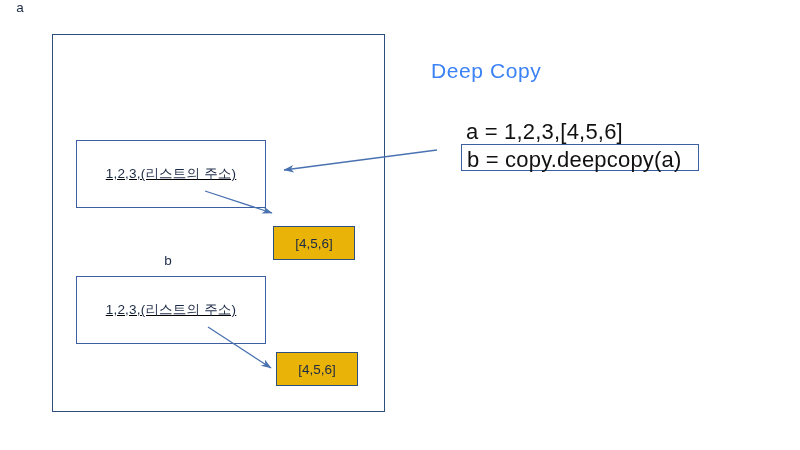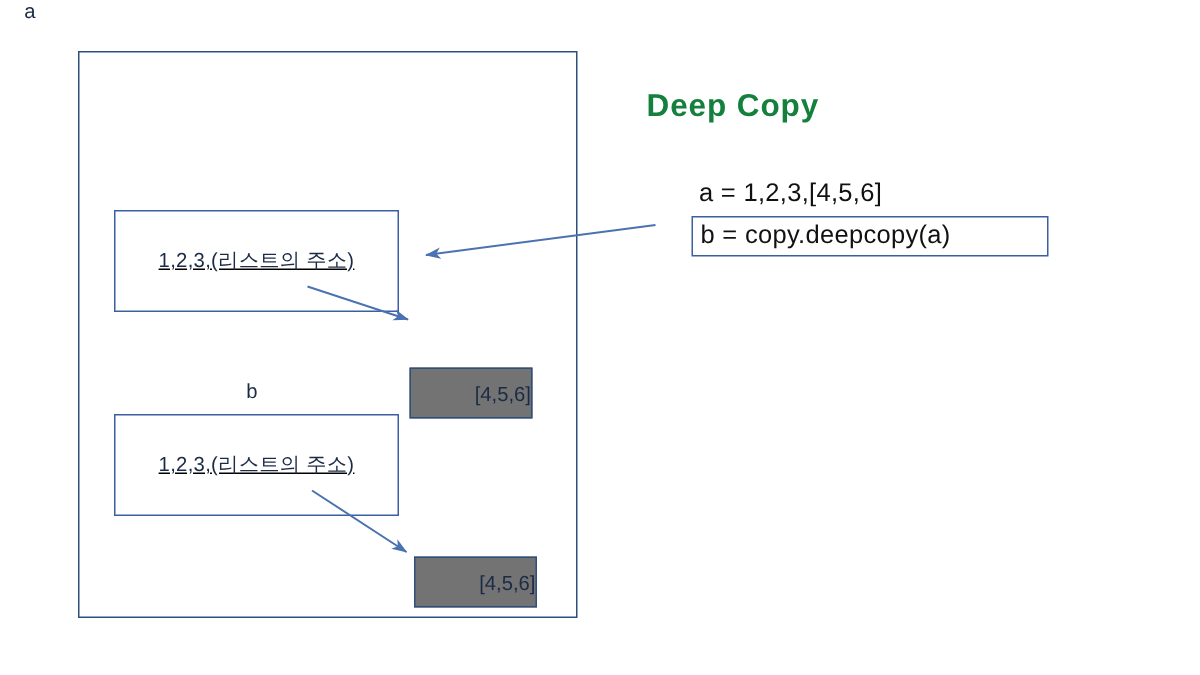--- a/index.html
+++ b/index.html
@@ -57,50 +57,49 @@
     text-align: center;
     width: 40px;
   }
   #label-b { left: 148px; top: 253px; }
 
   
   .list-box {
     position: absolute;
     border: 1.4px solid #2d4f7c;
     box-sizing: border-box;
-    background: #737373;
+    background: #eab308;
     display: flex;
     align-items: center;
-    justify-content: flex-end;
-    margin-top: 19px;
+    justify-content: center;
   }
   .list-box .list-text {
     font-size: 13.5px;
     color: #1b2a45;
     white-space: nowrap;
   }
   #list-box-a { left: 273px; top: 226px; width: 82px; height: 34px; }
   #list-box-b { left: 276px; top: 352px; width: 82px; height: 34px; }
 
   
   .title {
     position: absolute;
     left: 431px;
     top: 59px;
     font-size: 21px;
-    font-weight: bold;
-    color: #15803d;
+    font-weight: normal;
+    color: #3b82f6;
     letter-spacing: 0.6px;
     white-space: nowrap;
   }
 
   
   .code-line {
     position: absolute;
-    font-size: 17px;
+    font-size: 22px;
     color: #111111;
     white-space: nowrap;
     letter-spacing: 0.2px;
   }
   #code-line-a {
     left: 466px;
     top: 119px;
   }
   #code-line-b {
     left: 461px;

